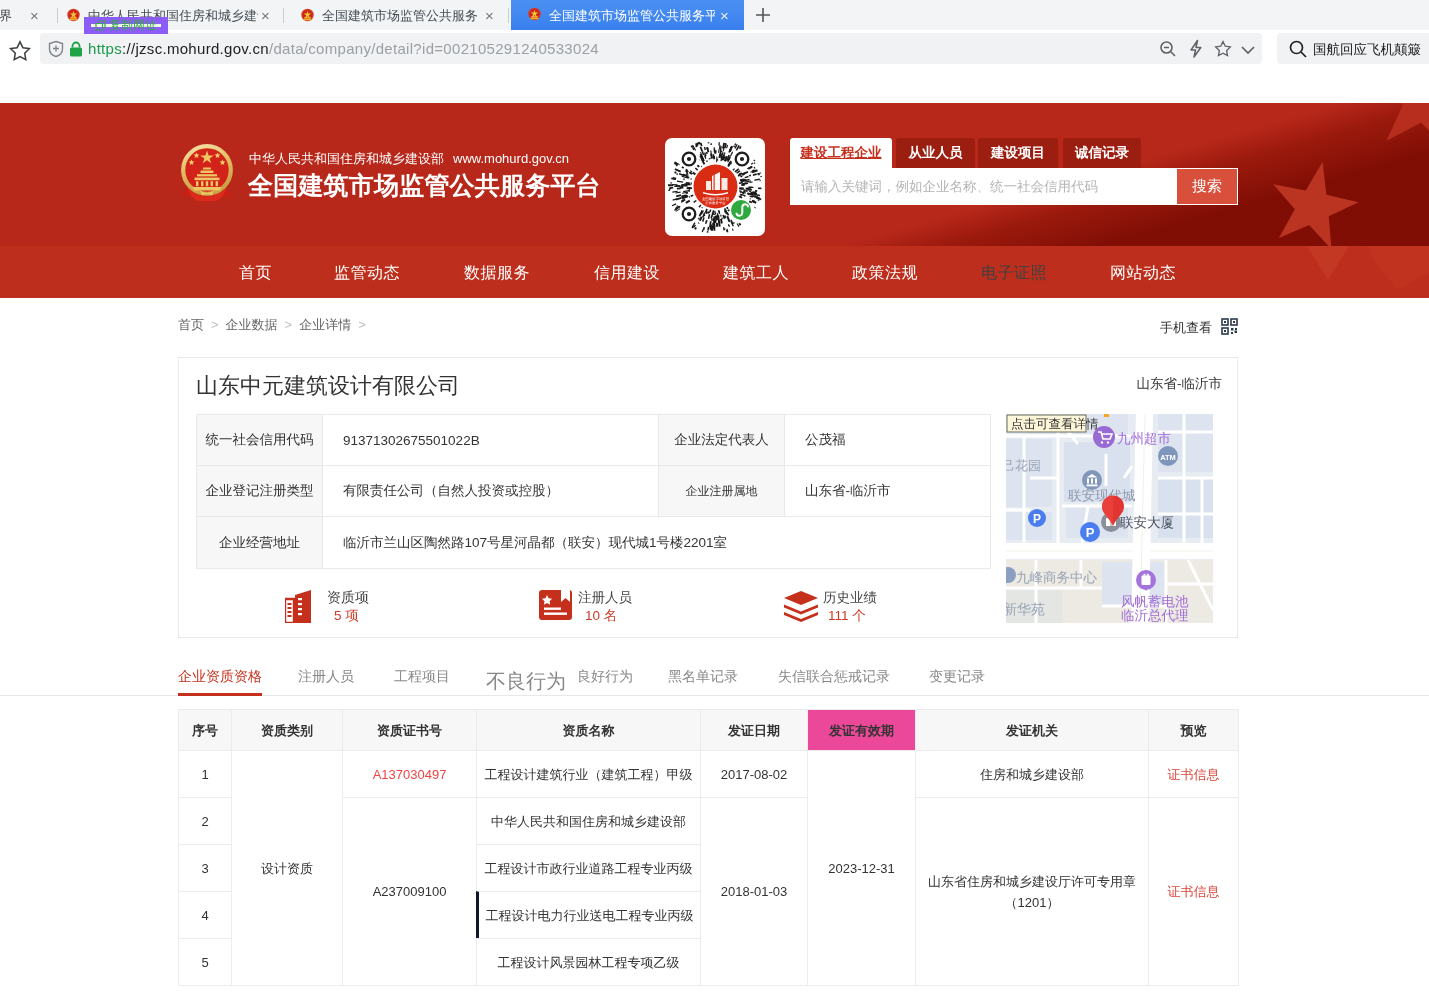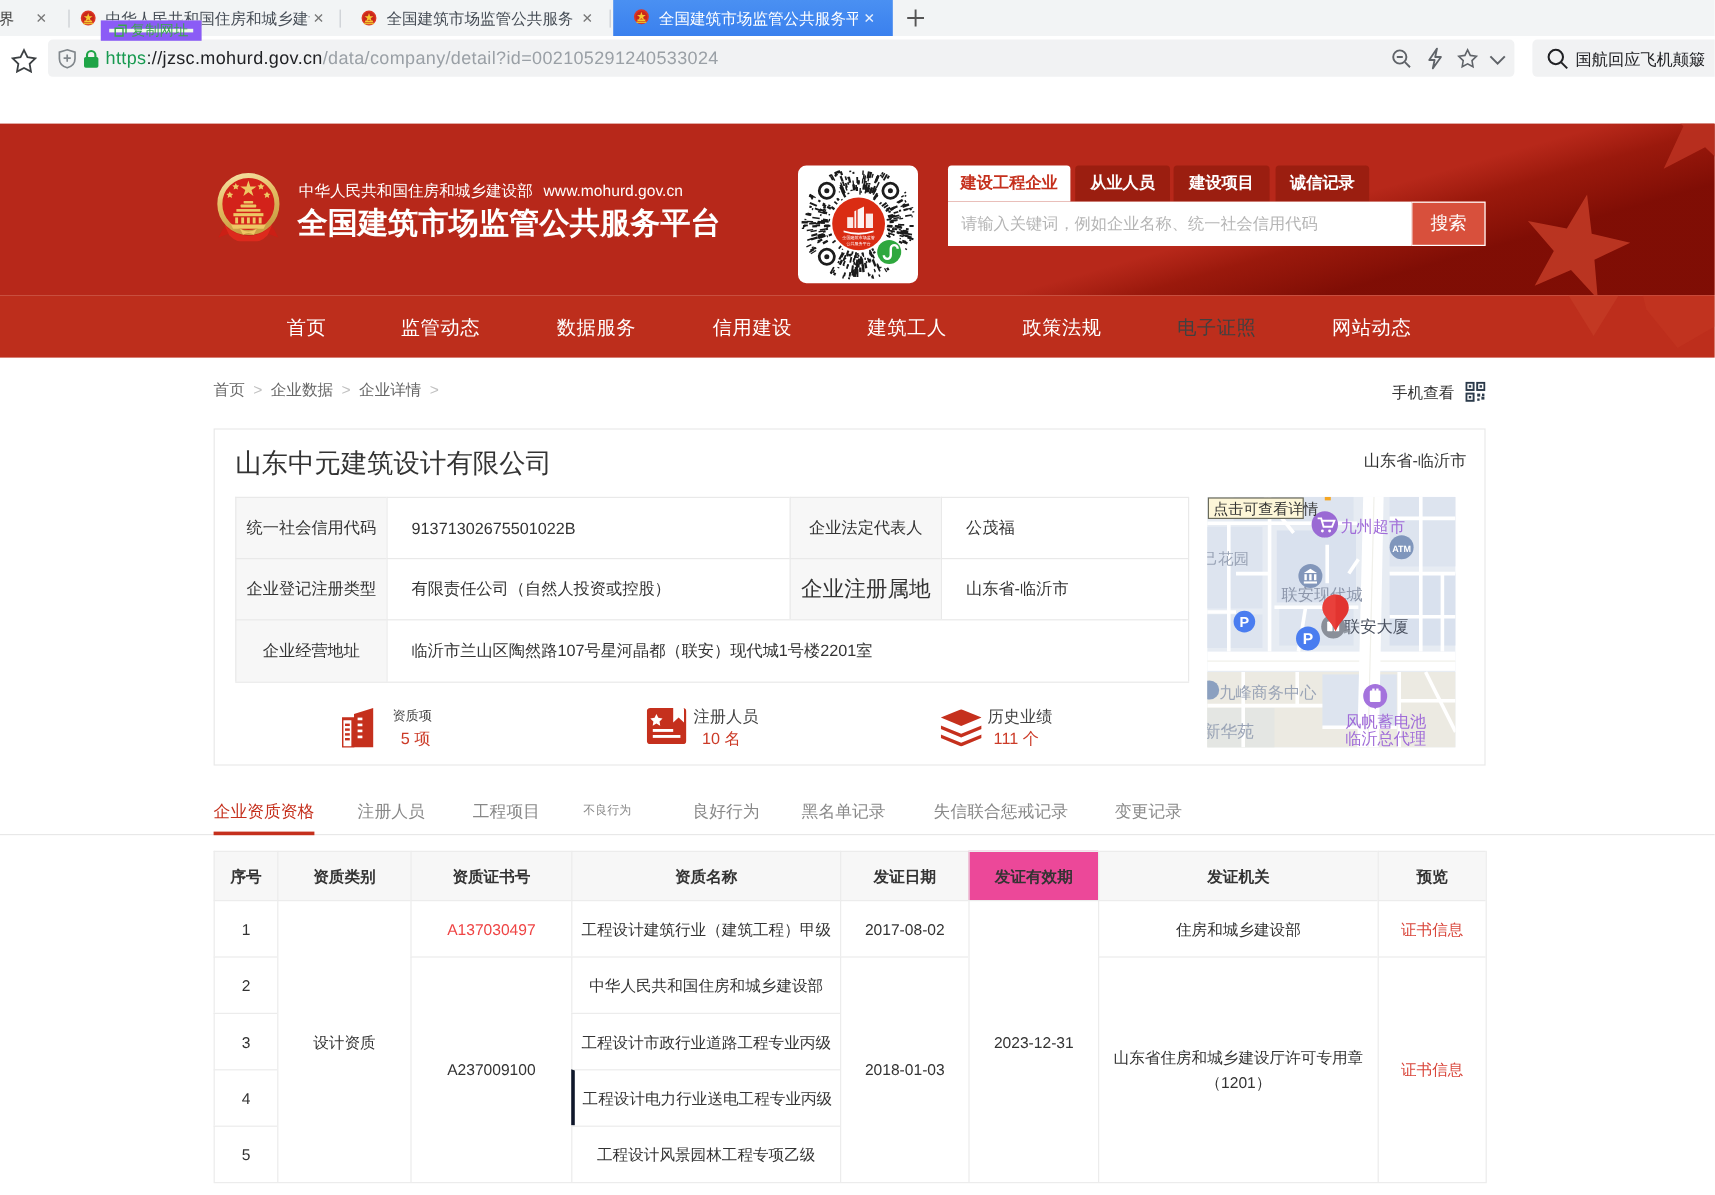--- a/index.html
+++ b/index.html
@@ -489,21 +489,21 @@
       <rect x="56.5" y="40" width="6" height="12" opacity="0.9"></rect>
       <rect x="48.5" y="36" width="1.2" height="16" fill="#dd3118"></rect>
       <path d="M 38 54 q 12.5 4 25 0 l 0 1.6 q -12.5 4 -25 0 z"></path>
       <text x="50.5" y="61.5" font-size="3.4" text-anchor="middle" fill="#fff">全国建筑市场监管</text>
       <text x="50.5" y="65.8" font-size="3.4" text-anchor="middle" fill="#fff">公共服务平台</text>
     </g>
 <circle cx="76" cy="72" r="10" fill="#2fa83e"></circle>
     <path d="M 71.5 74.8 a 2.9 2.9 0 0 0 5.8 0 v -5.6 a 2.9 2.9 0 0 1 5.8 0" fill="none" stroke="#fff" stroke-width="2"></path>
   </svg>
 <div class="abs" style="left:790px;top:138px;width:102px;height:30px;background:#fff;border-radius:3px 3px 0 0;display:flex;align-items:center;justify-content:center">
-    <span style="font-size:13.5px;color:#c5301d;font-weight:bold">建设工程企业</span>
+    <span style="font-size:13.5px;color:#c5301d;text-decoration:underline;font-weight:bold">建设工程企业</span>
   </div>
 <div class="abs" style="left:896px;top:138px;width:79px;height:30px;background:#9b1e10;border-radius:3px 3px 0 0;display:flex;align-items:center;justify-content:center">
     <span style="font-size:13.5px;color:#fff;font-weight:bold">从业人员</span>
   </div>
 <div class="abs" style="left:978px;top:138px;width:80px;height:30px;background:#9b1e10;border-radius:3px 3px 0 0;display:flex;align-items:center;justify-content:center">
     <span style="font-size:13.5px;color:#fff;font-weight:bold">建设项目</span>
   </div>
 <div class="abs" style="left:1063px;top:138px;width:78px;height:30px;background:#9b1e10;border-radius:3px 3px 0 0;display:flex;align-items:center;justify-content:center">
     <span style="font-size:13.5px;color:#fff;font-weight:bold">诚信记录</span>
   </div>
@@ -533,21 +533,21 @@
   </svg>
 <div class="abs" style="left:178px;top:357px;width:1060px;height:281px;border:1px solid #e9e9e9;background:#fff"></div>
 <div class="abs" style="left:196px;top:371px;font-size:22px;color:#333">山东中元建筑设计有限公司</div>
 <div class="abs" style="left:1020px;top:375px;width:202px;text-align:right;font-size:13.5px;color:#333">山东省-临沂市</div>
 <div class="abs" style="left:196px;top:414px;width:126px;height:51px;background:#f7f7f7;border-left:1px solid #e9e9e9;border-top:1px solid #e9e9e9;display:flex;align-items:center;justify-content:center;text-align:center;font-size:13.5px;color:#333">统一社会信用代码</div>
 <div class="abs" style="left:322px;top:414px;width:336px;height:51px;background:#fff;border-left:1px solid #e9e9e9;border-top:1px solid #e9e9e9;display:flex;align-items:center;justify-content:flex-start;padding-left:20px;font-size:13.5px;color:#333">91371302675501022B</div>
 <div class="abs" style="left:658px;top:414px;width:126px;height:51px;background:#f7f7f7;border-left:1px solid #e9e9e9;border-top:1px solid #e9e9e9;display:flex;align-items:center;justify-content:center;text-align:center;font-size:13.5px;color:#333">企业法定代表人</div>
 <div class="abs" style="left:784px;top:414px;width:206px;height:51px;background:#fff;border-left:1px solid #e9e9e9;border-top:1px solid #e9e9e9;display:flex;align-items:center;justify-content:flex-start;padding-left:20px;font-size:13.5px;color:#333">公茂福</div>
 <div class="abs" style="left:196px;top:465px;width:126px;height:51px;background:#f7f7f7;border-left:1px solid #e9e9e9;border-top:1px solid #e9e9e9;display:flex;align-items:center;justify-content:center;text-align:center;font-size:13.5px;color:#333">企业登记注册类型</div>
 <div class="abs" style="left:322px;top:465px;width:336px;height:51px;background:#fff;border-left:1px solid #e9e9e9;border-top:1px solid #e9e9e9;display:flex;align-items:center;justify-content:flex-start;padding-left:20px;font-size:13.5px;color:#333">有限责任公司（自然人投资或控股）</div>
-<div class="abs" style="left:658px;top:465px;width:126px;height:51px;background:#f7f7f7;border-left:1px solid #e9e9e9;border-top:1px solid #e9e9e9;display:flex;align-items:center;justify-content:center;font-size:18px;color:#333">企业注册属地</div>
+<div class="abs" style="left:658px;top:465px;width:126px;height:51px;background:#f7f7f7;border-left:1px solid #e9e9e9;border-top:1px solid #e9e9e9;display:flex;align-items:center;justify-content:center;font-size:12px;color:#333">企业注册属地</div>
 <div class="abs" style="left:784px;top:465px;width:206px;height:51px;background:#fff;border-left:1px solid #e9e9e9;border-top:1px solid #e9e9e9;display:flex;align-items:center;justify-content:flex-start;padding-left:20px;font-size:13.5px;color:#333">山东省-临沂市</div>
 <div class="abs" style="left:196px;top:516px;width:126px;height:52px;background:#f7f7f7;border-left:1px solid #e9e9e9;border-top:1px solid #e9e9e9;display:flex;align-items:center;justify-content:center;text-align:center;font-size:13.5px;color:#333">企业经营地址</div>
 <div class="abs" style="left:322px;top:516px;width:668px;height:52px;background:#fff;border-left:1px solid #e9e9e9;border-top:1px solid #e9e9e9;display:flex;align-items:center;justify-content:flex-start;padding-left:20px;font-size:13.5px;color:#333">临沂市兰山区陶然路107号星河晶都（联安）现代城1号楼2201室</div>
 <div class="abs" style="left:990px;top:414px;width:1px;height:154px;background:#e9e9e9"></div>
 <div class="abs" style="left:196px;top:568px;width:795px;height:1px;background:#e9e9e9"></div>
 <svg class="abs" width="31" height="33" viewBox="0 0 31 33" style="left:285px;top:590px">
     <g fill="#c5301d">
       <path d="M 10 5 L 26 0 V 33 H 10 z"></path>
       <path d="M 0 9 H 9 V 33 H 0 z" fill="none" stroke="#c5301d" stroke-width="2.4"></path>
       <rect x="2.5" y="13" width="4" height="2"></rect>
@@ -555,21 +555,21 @@
       <rect x="2.5" y="21" width="4" height="2"></rect>
       <rect x="2.5" y="25" width="4" height="2"></rect>
       <g fill="#fff">
         <rect x="13" y="8" width="4" height="2.2"></rect>
         <rect x="13" y="13" width="4" height="2.2"></rect>
         <rect x="13" y="18" width="4" height="2.2"></rect>
         <rect x="13" y="23" width="4" height="2.2"></rect>
       </g>
     </g>
   </svg>
-<div class="abs" style="left:327px;top:589px;font-size:11px;color:#444">资质项</div>
+<div class="abs" style="left:327px;top:589px;font-size:14px;color:#444">资质项</div>
 <div class="abs" style="left:334px;top:607px;font-size:13.5px;color:#cc3b28">5 项</div>
 <svg class="abs" width="33" height="31" viewBox="0 0 33 31" style="left:539px;top:590px">
     <path d="M 3 0 H 22 V 12 L 26.5 8 L 31 12 V 0 h -8 v 0 H 30 a 3 3 0 0 1 3 3 V 27 a 3 3 0 0 1 -3 3 H 3 a 3 3 0 0 1 -3 -3 V 3 a 3 3 0 0 1 3 -3 z" fill="#c5301d"></path>
     <g fill="#fff">
       <path d="M 8 5 l 1.6 3.2 3.5 .5 -2.5 2.5 .6 3.5 -3.2 -1.7 -3.1 1.7 .6 -3.5 -2.6 -2.5 3.6 -.5 z"></path>
       <rect x="5" y="17.5" width="17" height="2.4"></rect>
       <rect x="5" y="22.5" width="23" height="2.4"></rect>
     </g>
   </svg>
 <div class="abs" style="left:578px;top:589px;font-size:13.5px;color:#444">注册人员</div>
@@ -691,21 +691,21 @@
       <rect x="1" y="1" width="79" height="17" fill="#fdf6d8" stroke="#6a6a5a" stroke-width="1"></rect>
       <text x="5" y="14" font-size="12.5" fill="#333">点击可查看详情</text>
     </g>
 <rect x="98" y="0" width="5" height="3" fill="#f5a623"></rect>
   </svg>
 <div class="abs" style="left:0px;top:695px;width:1429px;height:0;border-top:1px solid #e8e8e8"></div>
 <div class="abs" style="left:178px;top:693px;width:84px;height:3px;background:#c5301d"></div>
 <div class="abs" style="left:178px;top:668px;font-size:14px;color:#c5301d">企业资质资格</div>
 <div class="abs" style="left:298px;top:668px;font-size:14px;color:#888">注册人员</div>
 <div class="abs" style="left:394px;top:668px;font-size:14px;color:#888">工程项目</div>
-<div class="abs" style="left:486px;top:668px;font-size:10px;color:#888">不良行为</div>
+<div class="abs" style="left:486px;top:668px;font-size:20px;color:#888">不良行为</div>
 <div class="abs" style="left:577px;top:668px;font-size:14px;color:#888">良好行为</div>
 <div class="abs" style="left:668px;top:668px;font-size:14px;color:#888">黑名单记录</div>
 <div class="abs" style="left:778px;top:668px;font-size:14px;color:#888">失信联合惩戒记录</div>
 <div class="abs" style="left:929px;top:668px;font-size:14px;color:#888">变更记录</div>
 <div class="abs" style="left:178px;top:709px;width:53px;height:41px;background:#f7f7f7;border-left:1px solid #ececec;border-top:1px solid #ececec;display:flex;align-items:center;justify-content:center;text-align:center;font-size:13px;color:#333;font-weight:bold;line-height:21px;white-space:nowrap">序号</div>
 <div class="abs" style="left:231px;top:709px;width:111px;height:41px;background:#f7f7f7;border-left:1px solid #ececec;border-top:1px solid #ececec;display:flex;align-items:center;justify-content:center;text-align:center;font-size:13px;color:#333;font-weight:bold;line-height:21px;white-space:nowrap">资质类别</div>
 <div class="abs" style="left:342px;top:709px;width:134px;height:41px;background:#f7f7f7;border-left:1px solid #ececec;border-top:1px solid #ececec;display:flex;align-items:center;justify-content:center;text-align:center;font-size:13px;color:#333;font-weight:bold;line-height:21px;white-space:nowrap">资质证书号</div>
 <div class="abs" style="left:476px;top:709px;width:224px;height:41px;background:#f7f7f7;border-left:1px solid #ececec;border-top:1px solid #ececec;display:flex;align-items:center;justify-content:center;text-align:center;font-size:13px;color:#333;font-weight:bold;line-height:21px;white-space:nowrap">资质名称</div>
 <div class="abs" style="left:700px;top:709px;width:107px;height:41px;background:#f7f7f7;border-left:1px solid #ececec;border-top:1px solid #ececec;display:flex;align-items:center;justify-content:center;text-align:center;font-size:13px;color:#333;font-weight:bold;line-height:21px;white-space:nowrap">发证日期</div>
 <div class="abs" style="left:807px;top:709px;width:108px;height:41px;background:#ec4899;border-left:1px solid #ececec;border-top:1px solid #ececec;display:flex;align-items:center;justify-content:center;text-align:center;font-size:13px;color:#333;font-weight:bold;line-height:21px;white-space:nowrap">发证有效期</div>

